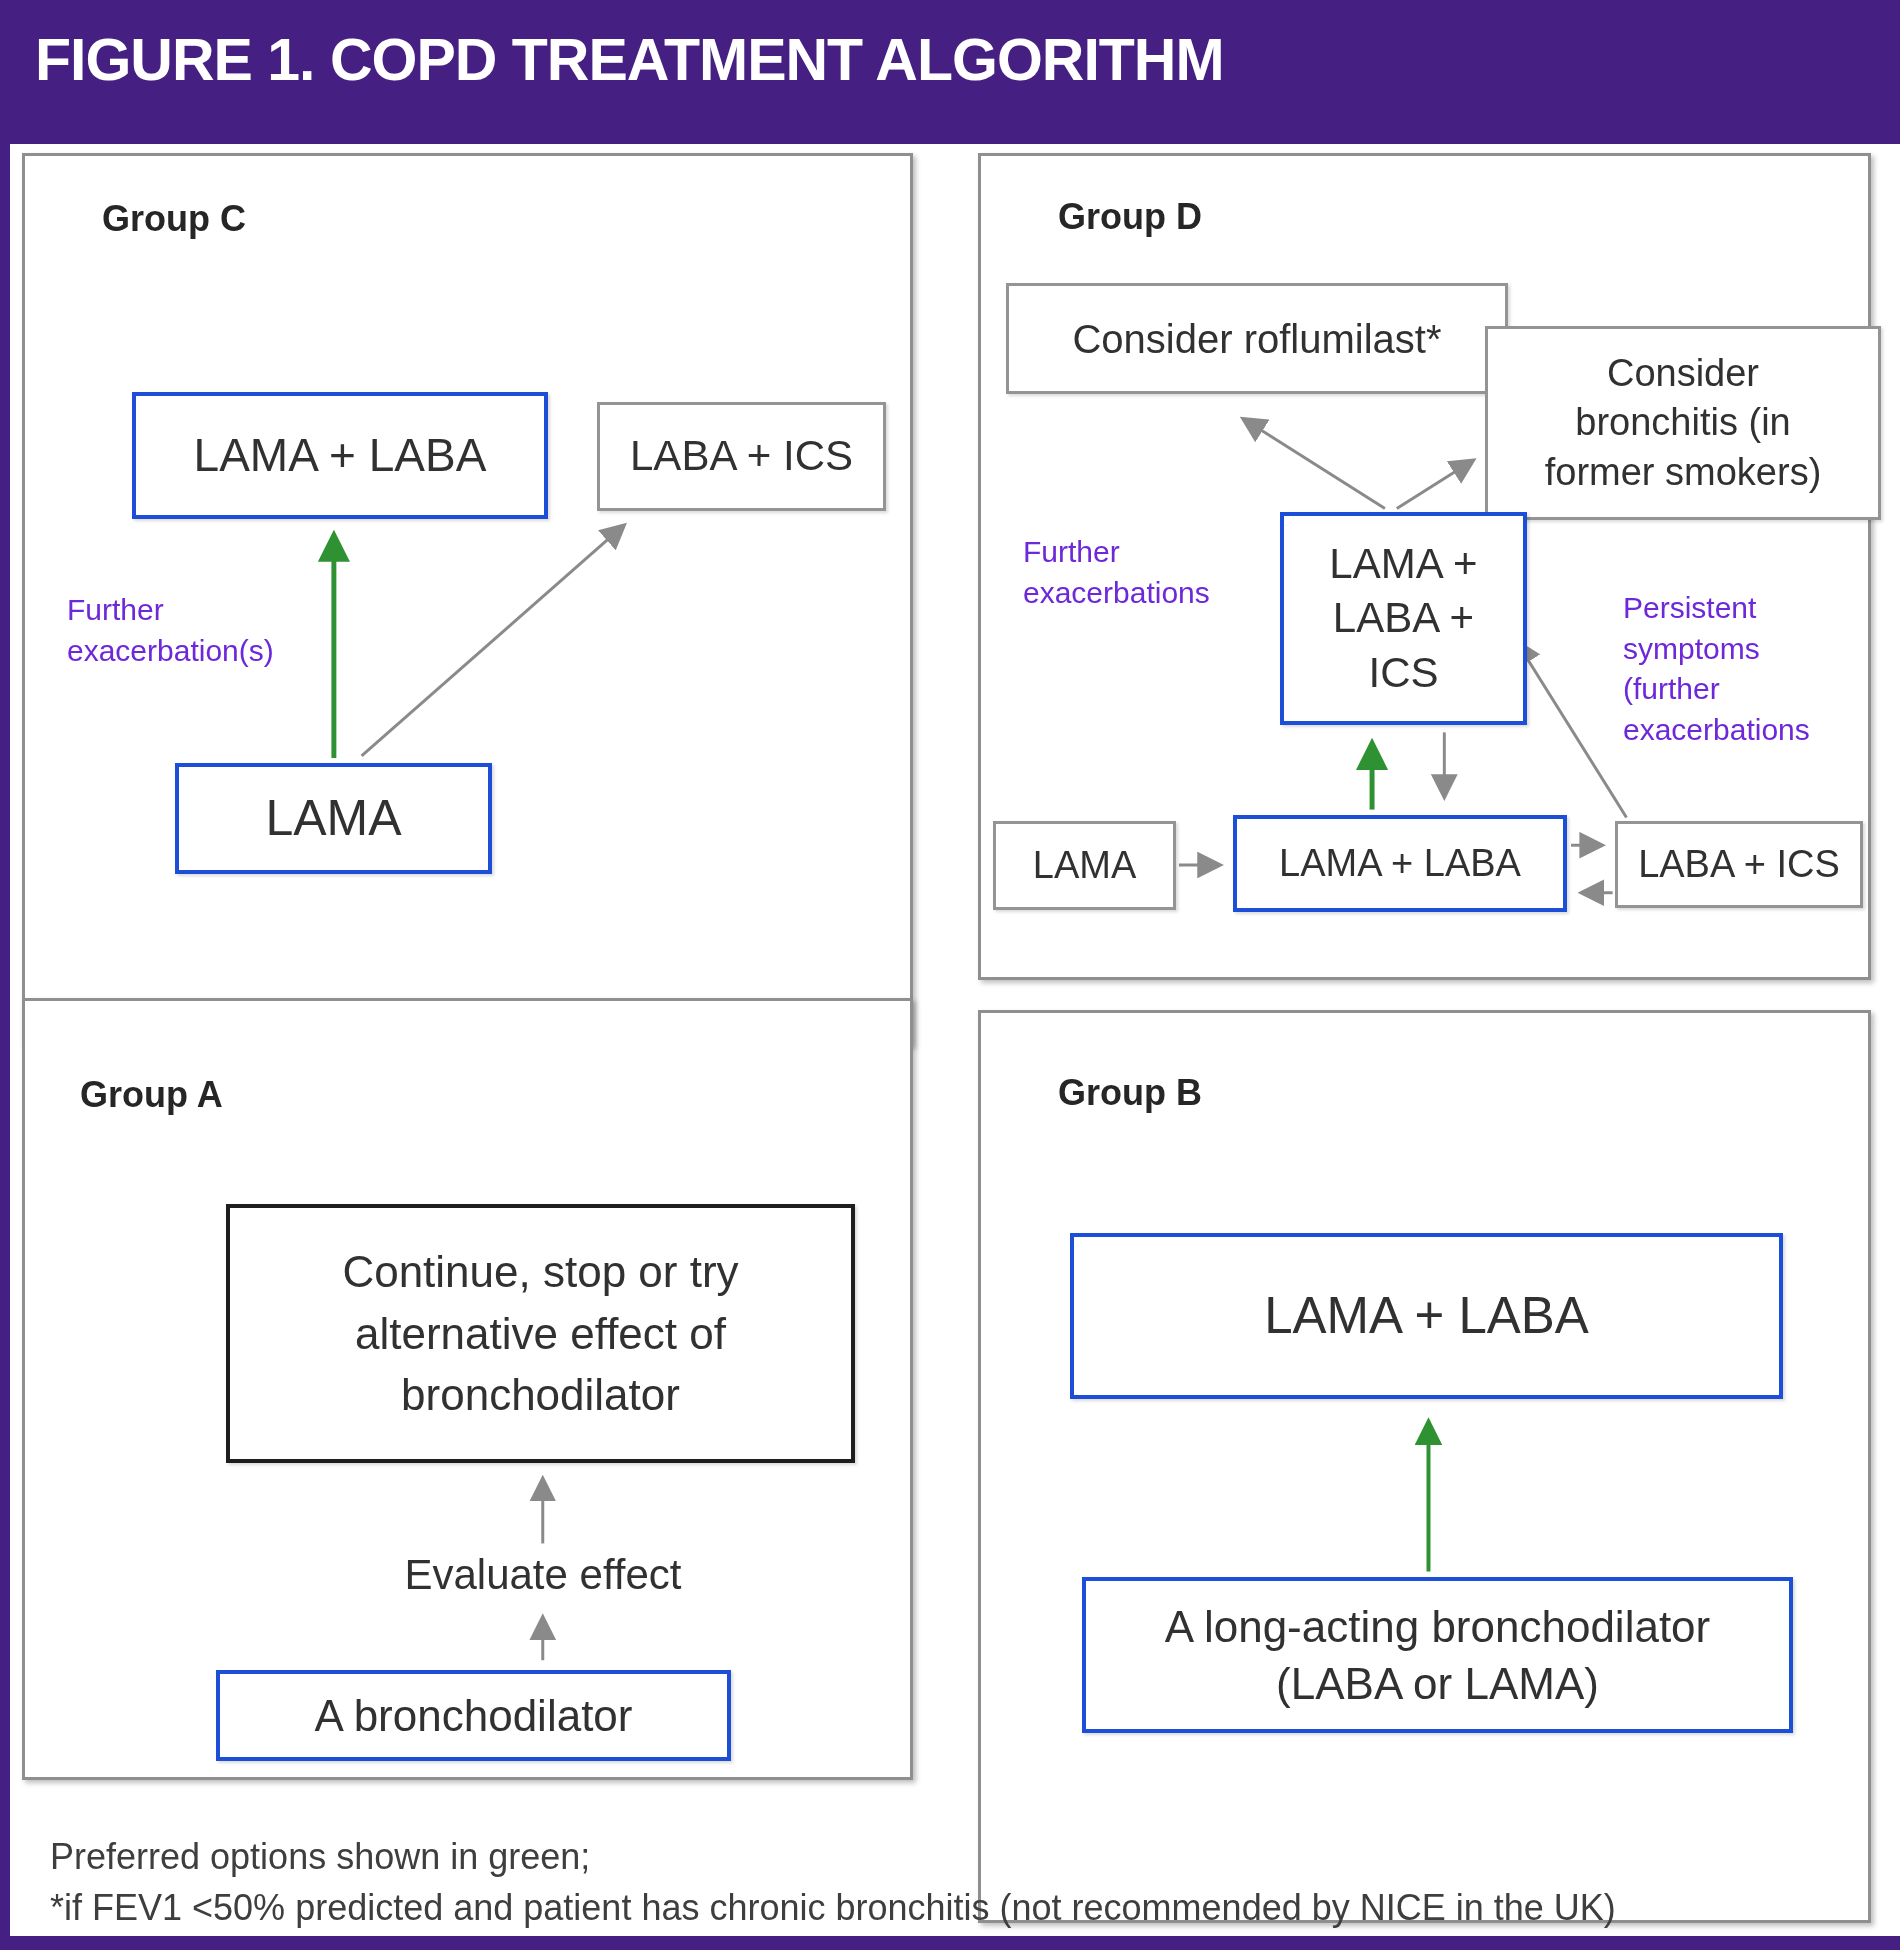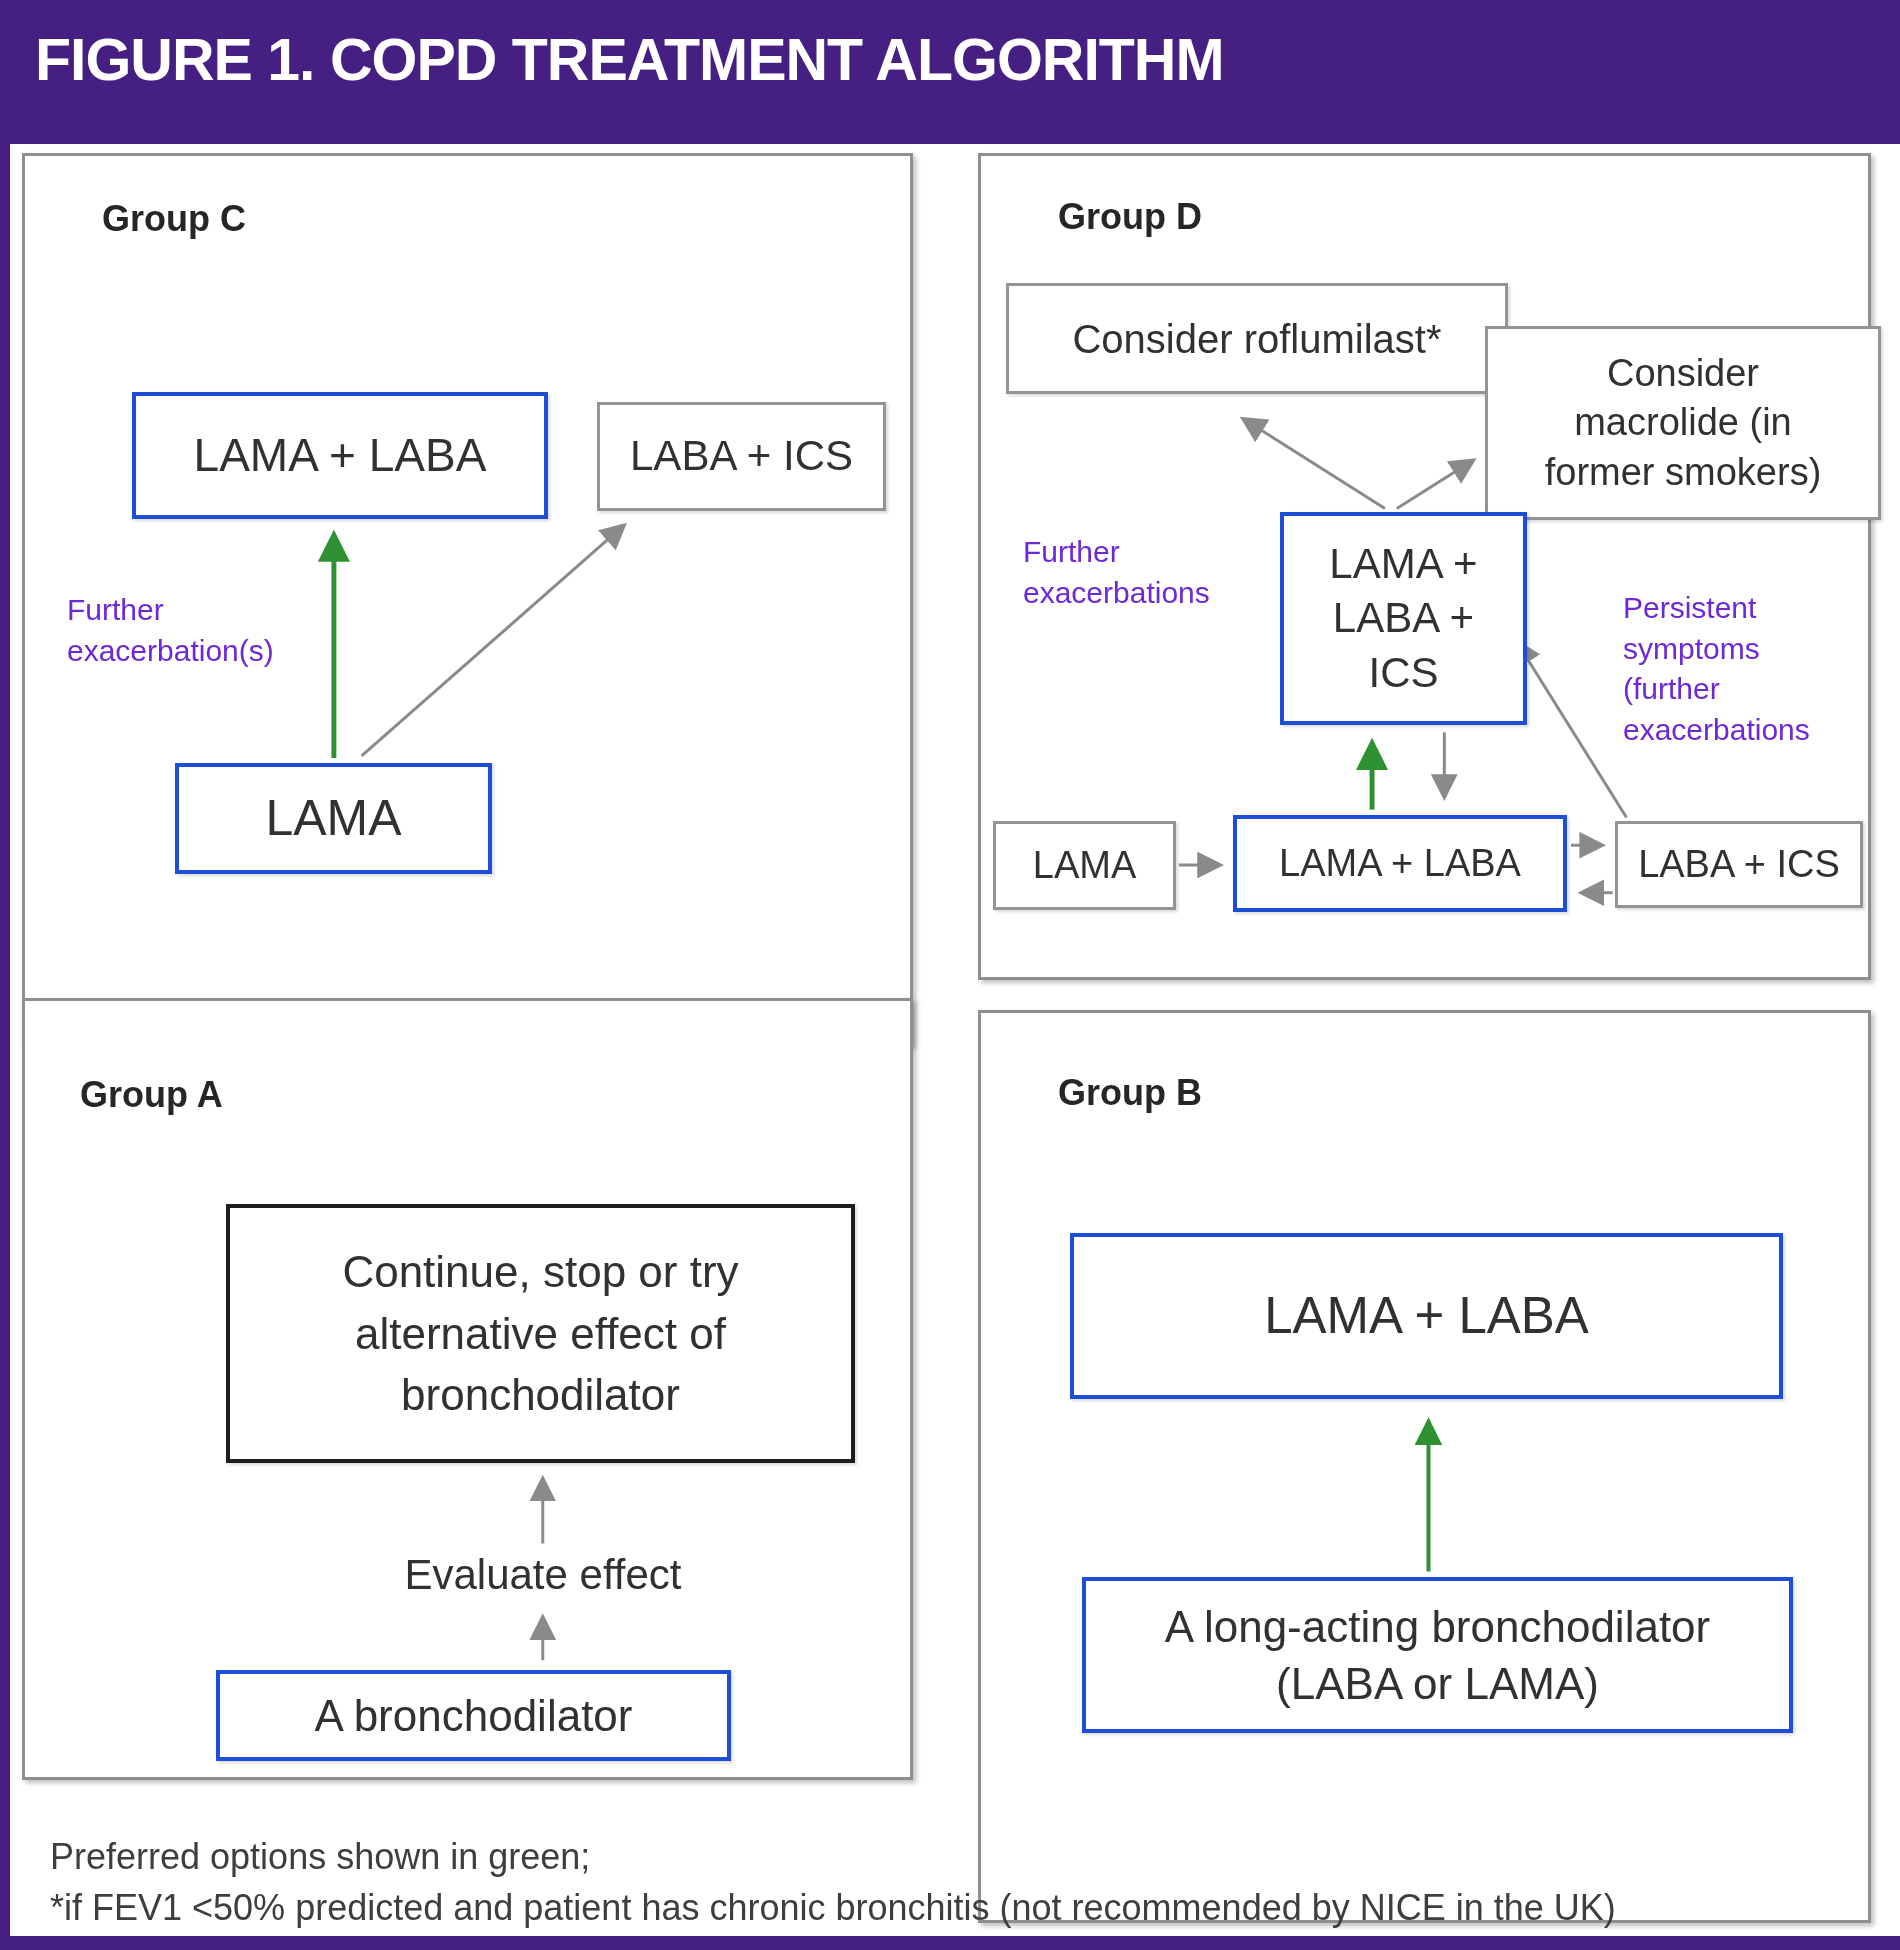--- a/index.html
+++ b/index.html
@@ -94,21 +94,21 @@
     <line x1="596" y1="696" x2="626" y2="696" stroke="#8a8a8a" stroke-width="3" marker-end="url(#hd-gray)"></line>
     <line x1="638" y1="744" x2="608" y2="744" stroke="#8a8a8a" stroke-width="3" marker-end="url(#hd-gray)"></line>
     <line x1="652" y1="668" x2="542" y2="492" stroke="#8a8a8a" stroke-width="3" marker-end="url(#hd-gray)"></line>
   </svg>
 
   <div class="gbox gray" style="left:25px;top:127px;width:502px;height:111px;font-size:40px;">Consider roflumilast*</div>
 
   <div class="gbox gray" style="left:504px;top:170px;width:396px;height:194px;font-size:38px;">
     <div>
       <div>Consider</div>
-      <div>macrolide (in</div>
+      <div>bronchitis (in</div>
       <div>former smokers)</div>
     </div>
   </div>
 
   <div class="gbox green" style="left:299px;top:356px;width:247px;height:213px;font-size:42px;">
     <div>
       <div>LAMA +</div>
       <div>LABA +</div>
       <div>ICS</div>
     </div>

